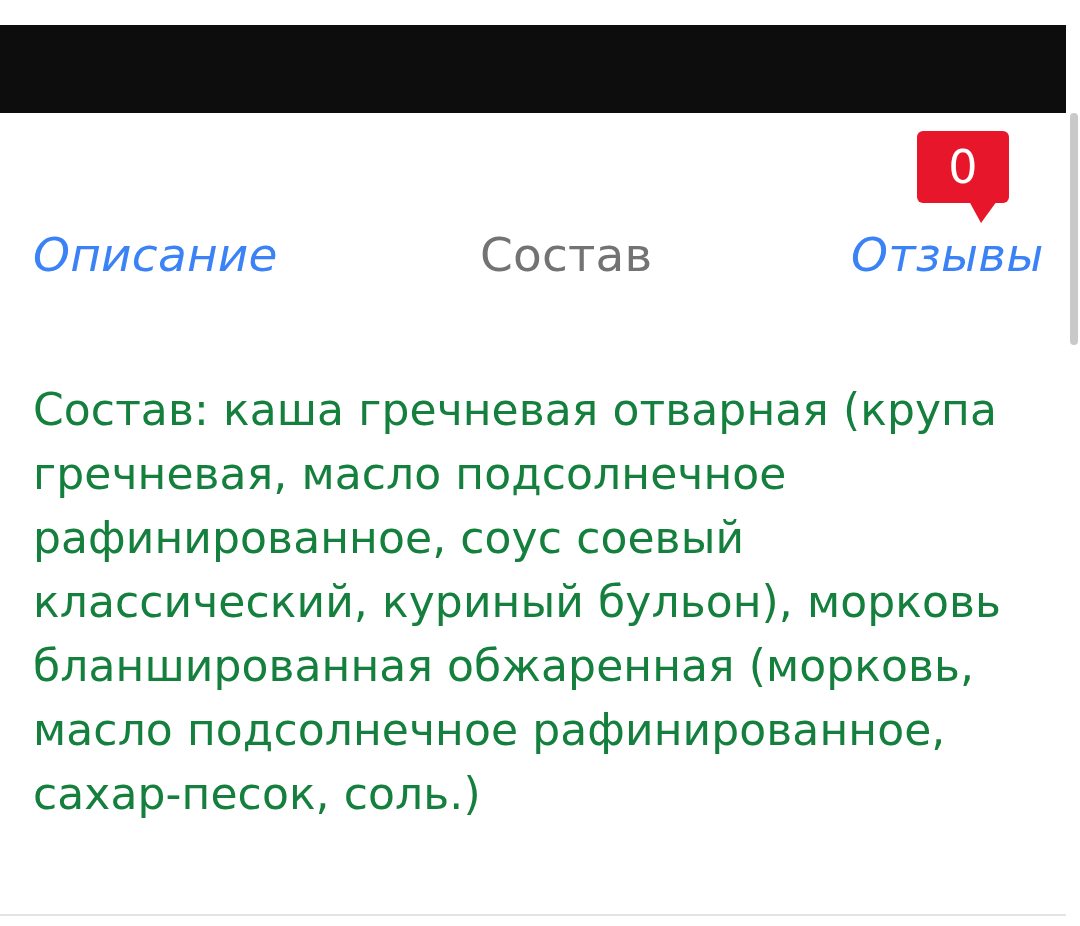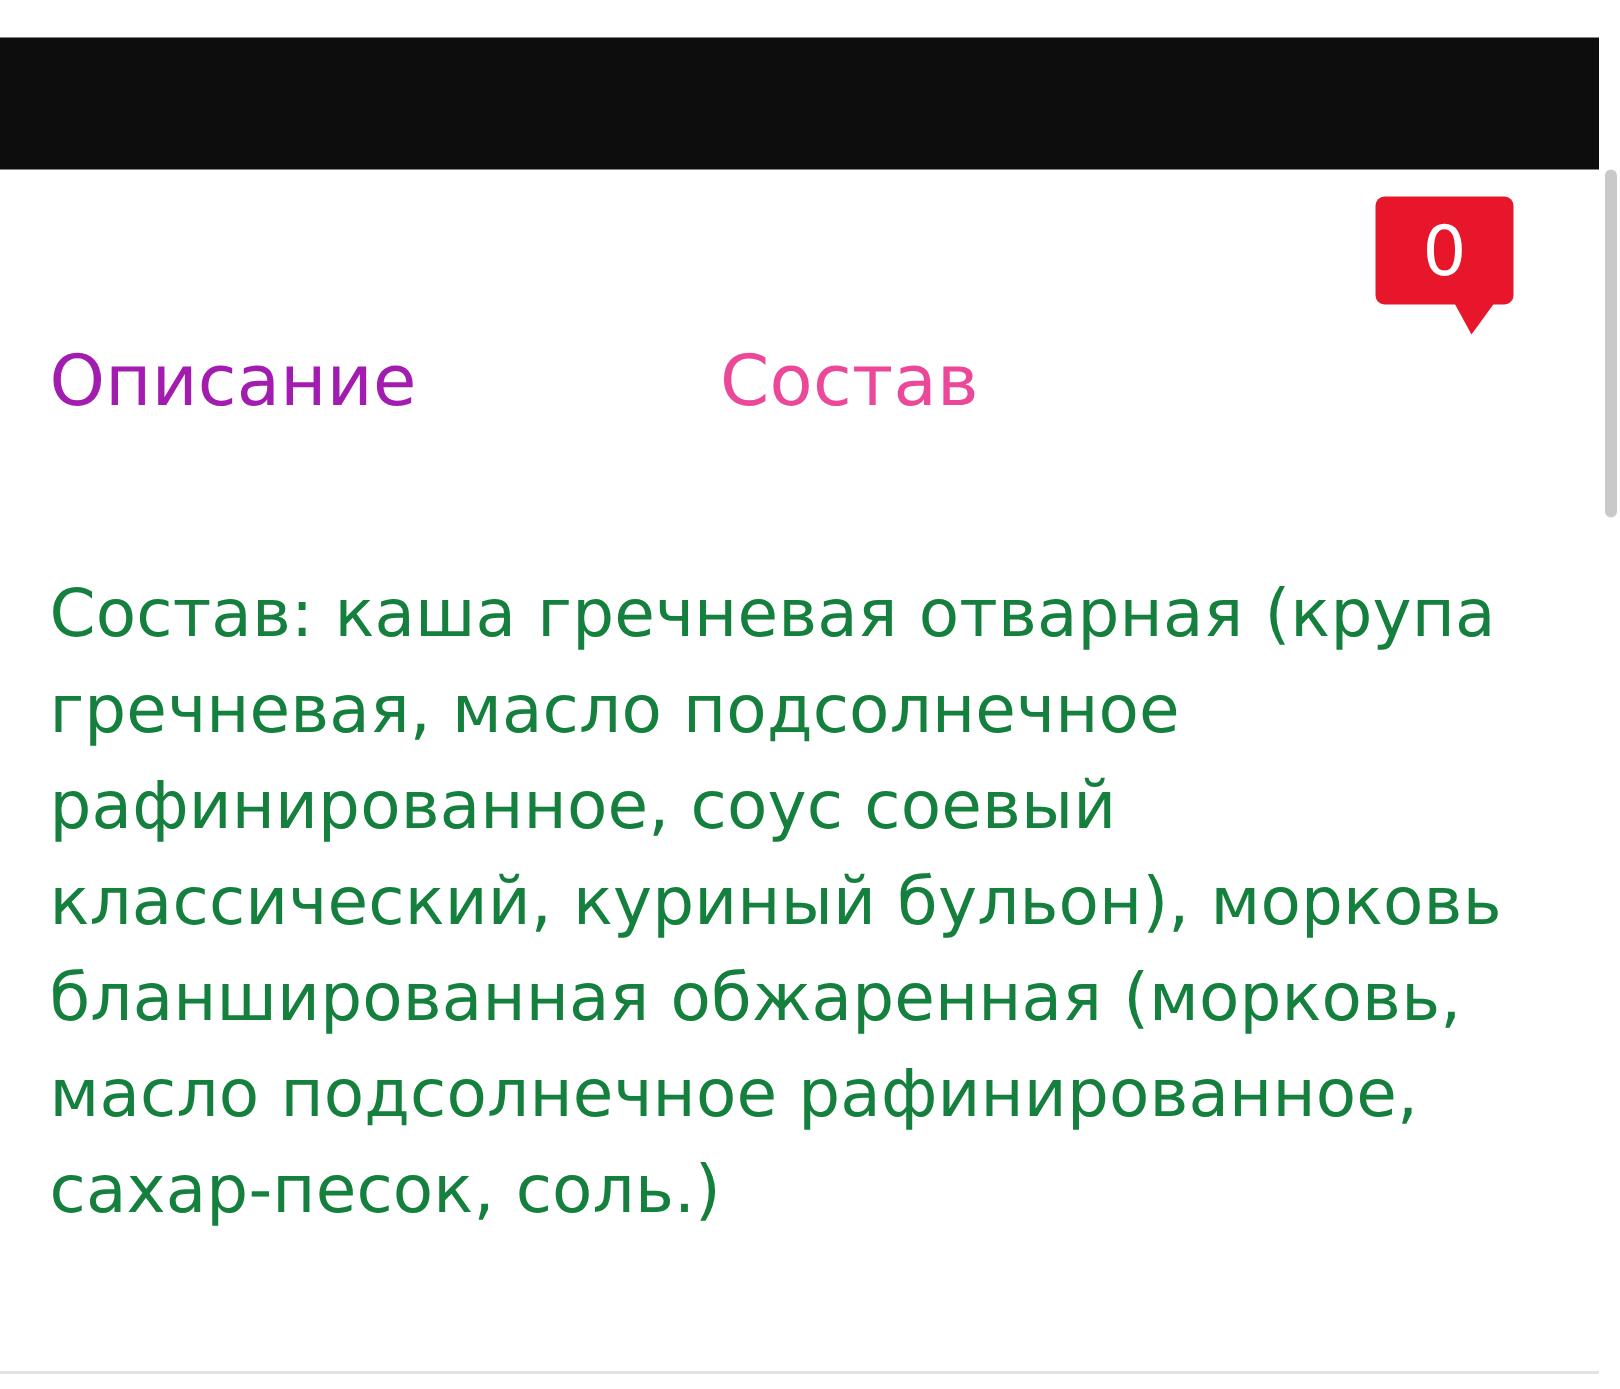--- a/index.html
+++ b/index.html
@@ -68,22 +68,22 @@
     box-sizing: border-box;
   }
   .tab {
     position: absolute;
     font-size: 47px;
     line-height: 1;
     white-space: nowrap;
     letter-spacing: 0.2px;
     color: #8a8a8a;
   }
-  .tab.inactive { color: #a21caf; }
-  .tab.active { color: #ec4899; }
+  .tab.inactive { color: #3b82f6; font-style: italic; }
+  .tab.active { color: #737373; }
 
   .tab-description { left: 33px;  top: 118px; }
   .tab-composition { left: 480px; top: 118px; }
   .tab-reviews     { left: 851px; top: 118px; }
 
   
   .badge {
     position: absolute;
     left: 917px;
     top: 18px;
@@ -137,20 +137,21 @@
   <div class="top-sliver"></div>
 
   <div class="black-bar"></div>
 
   <div class="tabs">
 
     <div class="tab inactive tab-description">Описание</div>
 
     <div class="tab active tab-composition">Состав</div>
 
+    <div class="tab inactive tab-reviews">Отзывы</div>
 
     <div class="badge">
       <span>0</span>
       <span class="tail"></span>
     </div>
 
   </div>
 
   <div class="content">Состав: каша гречневая отварная (крупа гречневая, масло подсолнечное рафинированное, соус соевый классический, куриный бульон), морковь бланшированная обжаренная (морковь, масло подсолнечное рафинированное, сахар-песок, соль.)</div>
 

